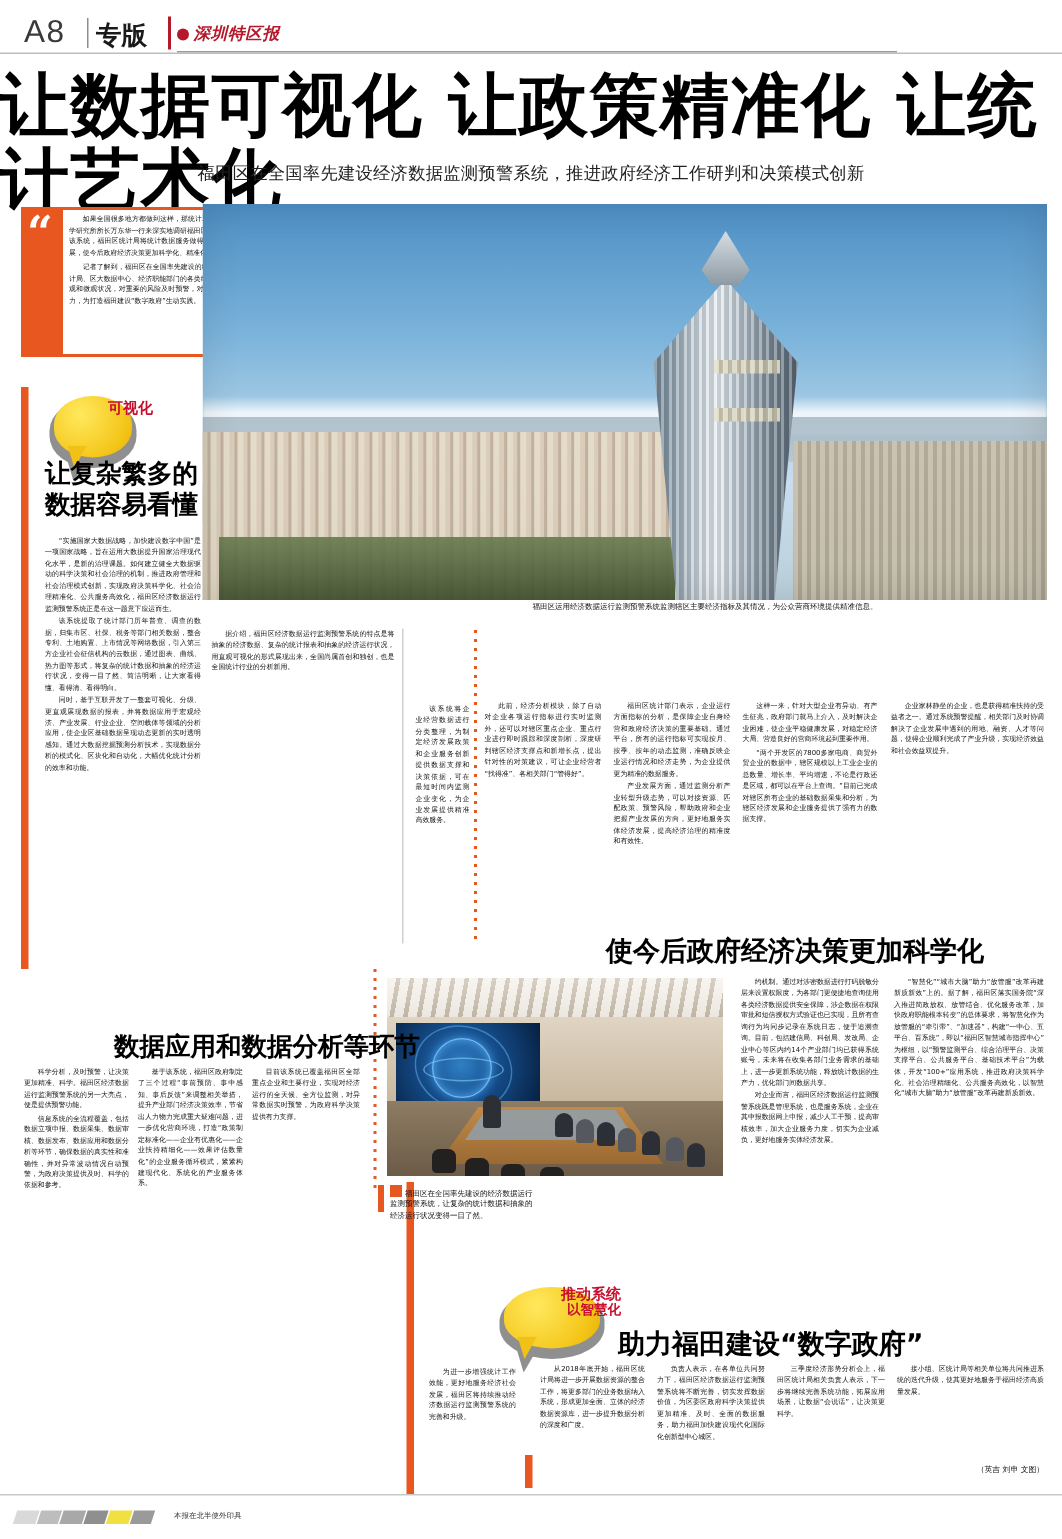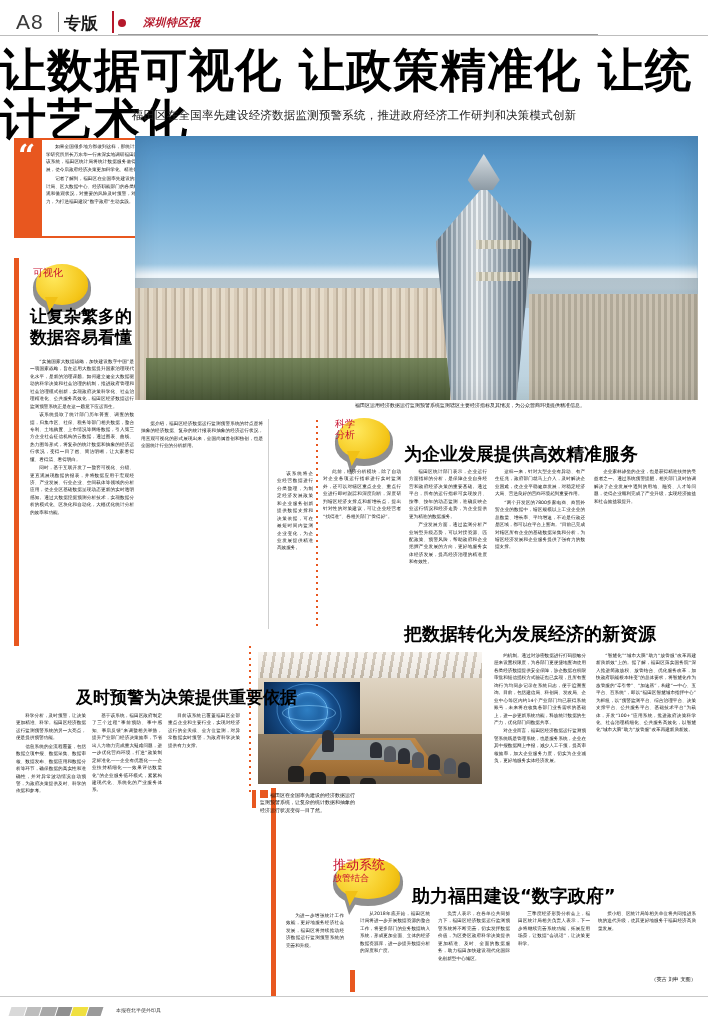--- a/index.html
+++ b/index.html
@@ -10,21 +10,21 @@
   }
   .page{position:relative;width:708px;height:1026px;background:#fff;}
 
   
   .masthead{position:absolute;left:0;top:10px;width:708px;height:26px;}
   .mh-page{position:absolute;left:16px;top:0px;font-size:21px;font-weight:300;letter-spacing:1px;color:#3a3a3a;font-family:"Liberation Sans",sans-serif;}
   .mh-sep{position:absolute;top:2px;width:1px;height:20px;background:#8d8d8d;}
   .mh-sep1{left:58px;}
   .mh-sep2{left:112px;background:#b5182b;width:2px;height:22px;top:1px;}
   .mh-special{position:absolute;left:64px;top:2px;font-size:17px;font-weight:bold;color:#1a1a1a;letter-spacing:0px;}
-  .mh-logo{position:absolute;left:118px;top:5px;display:flex;align-items:center;gap:17px;}
+  .mh-logo{position:absolute;left:118px;top:5px;display:flex;align-items:center;gap:3px;}
   .mh-logo-dot{width:8px;height:8px;border-radius:50%;background:#b5182b;display:inline-block;}
   .mh-logo-text{font-size:11px;color:#b5182b;font-weight:bold;font-style:italic;letter-spacing:.5px;}
   .mh-rule{position:absolute;left:118px;top:24px;width:480px;height:1px;background:#9a9a9a;}
   .mh-info{position:absolute;right:10px;top:4px;font-size:7.5px;color:#2b2b2b;letter-spacing:.3px;white-space:nowrap;}
   .mh-info span{margin-left:7px;}
   .mh-underline{position:absolute;left:0;top:35px;width:708px;height:1px;background:#bdbdbd;}
 
   
   .headline{position:absolute;left:0;top:46px;width:708px;text-align:left;
      font-size:46px;font-weight:bold;letter-spacing:1px;line-height:1.08;color:#000;
@@ -70,21 +70,21 @@
 
   
   .vrule{position:absolute;background:#e8571f;}
 
   
   .bubble{position:absolute;width:62px;height:56px;}
   .bubble .shadow{position:absolute;left:3px;top:4px;width:58px;height:46px;border-radius:50%/46%;background:#8f8f8f;}
   .bubble .shadow:after{content:"";position:absolute;left:11px;top:38px;width:15px;height:17px;background:#8f8f8f;clip-path:polygon(0 0,100% 0,34% 100%);}
   .bubble .face{position:absolute;left:6px;top:2px;width:52px;height:41px;border-radius:50%/46%;background:radial-gradient(circle at 34% 30%,#ffe95e,#f4c518 70%,#e2ae07 100%);}
   .bubble .face:after{content:"";position:absolute;left:9px;top:33px;width:13px;height:15px;background:#f1c116;clip-path:polygon(0 0,100% 0,36% 100%);}
-  .bubble .lbl{position:absolute;left:3px;top:5px;width:56px;text-align:left;font-size:10px;font-weight:normal;color:#c8102e;line-height:1.12;letter-spacing:0px;z-index:3;}
+  .bubble .lbl{position:absolute;left:16px;top:5px;width:56px;text-align:right;font-size:10px;font-weight:bold;color:#c8102e;line-height:1.12;letter-spacing:0px;z-index:3;}
   .bubble .lbl.two{top:2px;}
 
   
   .sec-h{position:absolute;font-weight:bold;color:#000;letter-spacing:0px;}
 
   
   .col{position:absolute;font-size:4.6px;line-height:1.62;color:#111;text-align:justify;}
   .col p{margin:0 0 1px 0;text-indent:2em;}
 
   
@@ -185,48 +185,39 @@
   </div>
   <div class="col" style="left:30px;top:358px;width:104px;height:286px;">
     <p>“实施国家大数据战略，加快建设数字中国”是一项国家战略，旨在运用大数据提升国家治理现代化水平，是新的治理课题。如何建立健全大数据驱动的科学决策和社会治理的机制，推进政府管理和社会治理模式创新，实现政府决策科学化、社会治理精准化、公共服务高效化，福田区经济数据运行监测预警系统正是在这一题意下应运而生。</p>
     <p>该系统提取了统计部门历年普查、调查的数据，归集市区、社保、税务等部门相关数据，整合专利、土地购置、上市情况等网络数据，引入第三方企业社会征信机构的云数据，通过图表、曲线、热力图等形式，将复杂的统计数据和抽象的经济运行状况，变得一目了然、简洁明晰，让大家看得懂、看得清、看得明白。</p>
     <p>同时，基于互联开发了一整套可视化、分级、更直观展现数据的报表，并将数据应用于宏观经济、产业发展、行业企业、空间载体等领域的分析应用，使企业区基础数据呈现动态更新的实时透明感知。通过大数据挖掘预测分析技术，实现数据分析的模式化、区块化和自动化，大幅优化统计分析的效率和功能。</p>
   </div>
   <div class="col" style="left:141px;top:420px;width:122px;height:224px;">
     <p>据介绍，福田区经济数据运行监测预警系统的特点是将抽象的经济数据、复杂的统计报表和抽象的经济运行状况，用直观可视化的形式展现出来，全国尚属首创和独创，也是全国统计行业的分析新用。</p>
   </div>
 
-  <div class="bubble" style="left:332px;top:416px;">
-    <div class="shadow"></div>
-      <div class="face"></div>
-    <div class="lbl two">
-      <div>科学</div>
-      <div>分析</div>
-    </div>
-  </div>
-  <div class="sec-h" style="left:404px;top:442px;font-size:18px;">为企业发展提供高效精准服务</div>
   <div class="col" style="left:277px;top:470px;width:36px;height:158px;">
     <p>该系统将企业经营数据进行分类整理，为制定经济发展政策和企业服务创新提供数据支撑和决策依据，可在最短时间内监测企业变化，为企业发展提供精准高效服务。</p>
   </div>
   <div class="col" style="left:323px;top:468px;width:78px;height:160px;">
     <p>此前，经济分析模块，除了自动对企业各项运行指标进行实时监测外，还可以对辖区重点企业、重点行业进行即时跟踪和深度剖析，深度研判辖区经济支撑点和新增长点，提出针对性的对策建议，可让企业经营者“找得准”、各相关部门“管得好”。</p>
   </div>
   <div class="col" style="left:409px;top:468px;width:78px;height:160px;">
     <p>福田区统计部门表示，企业运行方面指标的分析，是保障企业自身经营和政府经济决策的重要基础。通过平台，所有的运行指标可实现按月、按季、按年的动态监测，准确反映企业运行情况和经济走势，为企业提供更为精准的数据服务。</p>
     <p>产业发展方面，通过监测分析产业转型升级态势，可以对接资源、匹配政策、预警风险，帮助政府和企业把握产业发展的方向，更好地服务实体经济发展，提高经济治理的精准度和有效性。</p>
   </div>
   <div class="col" style="left:495px;top:468px;width:90px;height:160px;">
     <p>这样一来，针对大型企业有异动、有产生征兆，政府部门就马上介入，及时解决企业困难，使企业平稳健康发展，对稳定经济大局、营造良好的营商环境起到重要作用。</p>
     <p>“两个开发区的7800多家电商、商贸外贸企业的数据中，辖区规模以上工业企业的总数量、增长率、平均增速，不论是行政还是区域，都可以在平台上查询。”目前已完成对辖区所有企业的基础数据采集和分析，为辖区经济发展和企业服务提供了强有力的数据支撑。</p>
   </div>
   <div class="col" style="left:594px;top:468px;width:102px;height:160px;">
     <p>企业家林静坐的企业，也是获得精准扶持的受益者之一。通过系统预警提醒，相关部门及时协调解决了企业发展中遇到的用地、融资、人才等问题，使得企业顺利完成了产业升级，实现经济效益和社会效益双提升。</p>
   </div>
 
-  <div class="sec-h" style="left:404px;top:622px;font-size:18px;">把数据转化为发展经济的新资源</div>
+  <div class="sec-h" style="left:404px;top:622px;font-size:18px;">使今后政府经济决策更加科学化</div>
 
   <div class="photo-meet">
     <div class="meet-ceiling"></div>
       <div class="meet-ceil-lines"></div>
     <div class="meet-wall"></div>
     <div class="meet-screen">
       <div class="meet-arc"></div>
       <div class="meet-globe"></div>
     </div>
     <div class="meet-floor"></div>
@@ -252,38 +243,38 @@
   </div>
 
   <div class="col" style="left:494px;top:652px;width:92px;height:332px;">
     <p>约机制。通过对涉密数据进行打码脱敏分层来设置权限度，为各部门更便捷地查询使用各类经济数据提供安全保障，涉企数据在权限审批和短信授权方式验证也已实现，且所有查询行为均同步记录在系统日志，便于追溯查询。目前，包括建信局、科创局、发改局、企业中心等区内约14个产业部门均已获得系统账号，未来将在收集各部门业务需求的基础上，进一步更新系统功能，释放统计数据的生产力，优化部门间数据共享。</p>
     <p>对企业而言，福田区经济数据运行监测预警系统既是管理系统，也是服务系统，企业在其中报数据网上申报，减少人工干预，提高审核效率，加大企业服务力度，切实为企业减负，更好地服务实体经济发展。</p>
   </div>
   <div class="col" style="left:596px;top:652px;width:100px;height:332px;">
     <p>“智慧化”“城市大脑”助力“放管服”改革再建新质新效”上的。据了解，福田区落实国务院“深入推进简政放权、放管结合、优化服务改革，加快政府职能根本转变”的总体要求，将智慧化作为放管服的“牵引带”、“加速器”，构建“一中心、五平台、百系统”，即以“福田区智慧城市指挥中心”为枢纽，以“预警监测平台、综合治理平台、决策支撑平台、公共服务平台、基础技术平台”为载体，开发“100+”应用系统，推进政府决策科学化、社会治理精细化、公共服务高效化，以智慧化“城市大脑”助力“放管服”改革再建新质新效。</p>
   </div>
 
-  <div class="sec-h" style="left:76px;top:686px;font-size:17px;">及时预警为决策提供重要依据</div>
+  <div class="sec-h" style="left:76px;top:686px;font-size:17px;">数据应用和数据分析等环节</div>
   <div class="col" style="left:16px;top:712px;width:70px;height:272px;">
     <p>科学分析，及时预警，让决策更加精准、科学。福田区经济数据运行监测预警系统的另一大亮点，便是提供预警功能。</p>
     <p>信息系统的全流程覆盖，包括数据立项申报、数据采集、数据审核、数据发布、数据应用和数据分析等环节，确保数据的真实性和准确性，并对异常波动情况自动预警，为政府决策提供及时、科学的依据和参考。</p>
   </div>
   <div class="col" style="left:92px;top:712px;width:70px;height:272px;">
     <p>基于该系统，福田区政府制定了三个过程“事前预防、事中感知、事后反馈”来调整相关举措，提升产业部门经济决策效率，节省出人力物力完成重大疑难问题，进一步优化营商环境，打造“政策制定标准化——企业有优惠化——企业扶持精细化——效果评估数量化”的企业服务循环模式，紧紧构建现代化、系统化的产业服务体系。</p>
   </div>
   <div class="col" style="left:168px;top:712px;width:72px;height:272px;">
     <p>目前该系统已覆盖福田区全部重点企业和主要行业，实现对经济运行的全天候、全方位监测，对异常数据实时预警，为政府科学决策提供有力支撑。</p>
   </div>
 
   <div class="bubble" style="left:330px;top:856px;width:76px;">
     <div class="shadow" style="width:70px;"></div>
     <div class="face" style="width:64px;"></div>
     <div class="lbl two" style="width:68px;">
-      <div style="font-size:13px;">推动系统</div>
-      <div style="font-size:9px;">放管结合</div>
+      <div style="font-size:10px;">推动系统</div>
+      <div style="font-size:9px;">以智慧化</div>
     </div>
   </div>
   <div class="sec-h" style="left:412px;top:884px;font-size:18px;">助力福田建设“数字政府”</div>
   <div class="col" style="left:286px;top:912px;width:58px;height:78px;">
     <p>为进一步增强统计工作效能，更好地服务经济社会发展，福田区将持续推动经济数据运行监测预警系统的完善和升级。</p>
   </div>
   <div class="col" style="left:360px;top:910px;width:70px;height:80px;">
     <p>从2018年底开始，福田区统计局将进一步开展数据资源的整合工作，将更多部门的业务数据纳入系统，形成更加全面、立体的经济数据资源库，进一步提升数据分析的深度和广度。</p>
   </div>
   <div class="col" style="left:438px;top:910px;width:72px;height:80px;">

